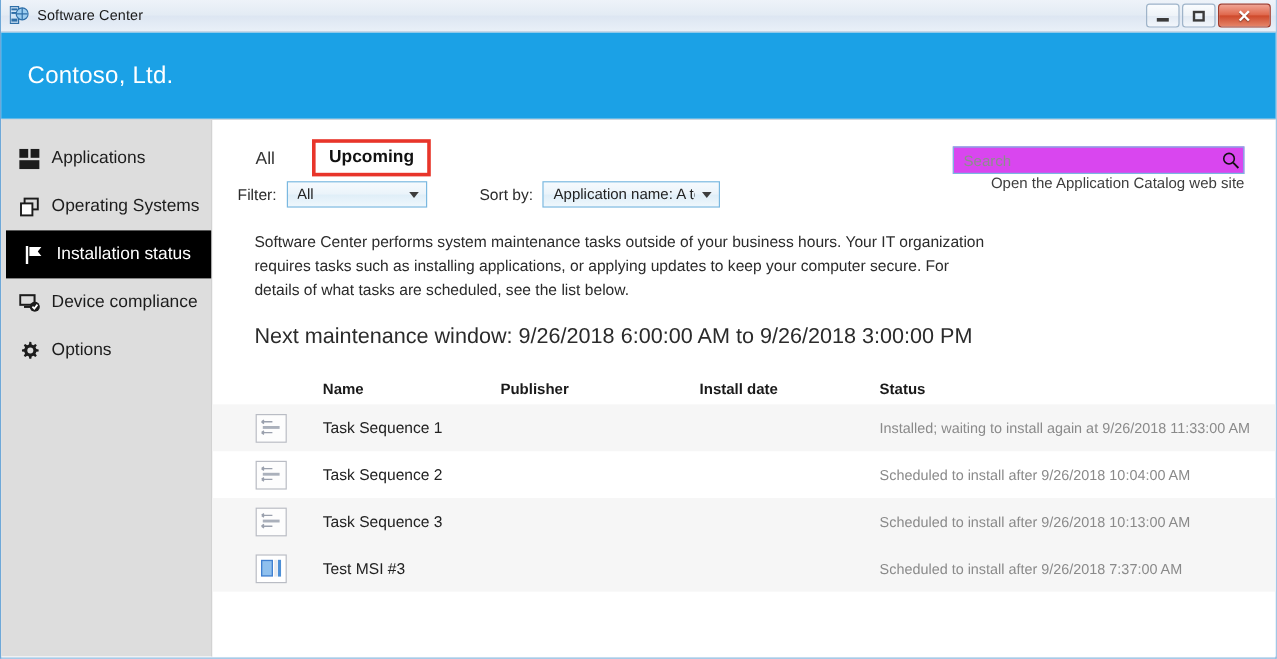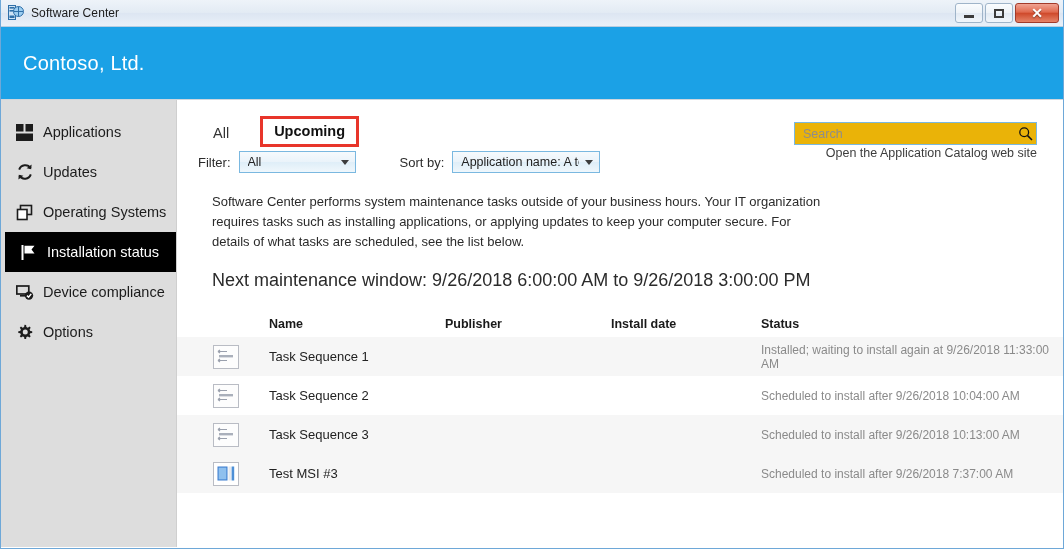--- a/index.html
+++ b/index.html
@@ -133,21 +133,21 @@
     padding: 3px 10px 4px 10px;
     display: inline-block;
     position: relative;
     top: -2px;
   }
 
   #search-wrap {
     position: absolute; right: 26px; top: 22px;
     width: 243px; height: 23px;
     border: 1px solid #7ab8e0;
-    background: #eab308;
+    background: #d946ef;
     display: flex; align-items: center; gap: 26px;
   }
   #search-input {
     border: none; outline: none;
     flex: 1; height: 100%;
     padding-left: 8px;
     font-family: "Liberation Sans", sans-serif;
     font-size: 12.5px; color: #333;
     background: transparent;
   }
@@ -207,21 +207,21 @@
     font-size: 12.5px; font-weight: bold; color: #1a1a1a;
     padding-left: 0;
   }
   .row {
     display: flex; align-items: center;
     height: 39px;
     font-size: 13px; color: #222222;
   }
   .row.alt { background: #f6f6f6; }
   .c-icon   { width: 92px; flex: none; display: flex; align-items: center; justify-content: center; padding-left:6px; }
-  .c-name   { width: 176px; flex: none; }
+  .c-name   { width: 148px; flex: none; }
   .c-pub    { width: 166px; flex: none; }
   .c-date   { width: 150px; flex: none; }
   .c-status { flex: 1; color: #8a8a8a; font-size: 12px; padding-right: 12px; }
 
   
   .icon-ts, .icon-msi {
     width: 26px; height: 24px;
     border: 1px solid #b9bcc4;
     background: #fdfdfd;
     display: flex; align-items: center; justify-content: center;
@@ -272,31 +272,20 @@
         <span class="nav-icon">
           <svg width="17" height="17" viewBox="0 0 17 17">
             <rect x="0" y="0" width="7.5" height="7.5" fill="#1c1c1c"></rect>
             <rect x="9.5" y="0" width="7.5" height="7.5" fill="#1c1c1c"></rect>
             <rect x="0" y="9.5" width="17" height="7.5" fill="#1c1c1c"></rect>
           </svg>
         </span>
         <span>Applications</span>
       </div>
 
-      <div class="nav-item">
-        <span class="nav-icon">
-          <svg width="18" height="18" viewBox="0 0 18 18">
-            <path d="M14.6 5.2A6.4 6.4 0 0 0 3.2 6.6" stroke="#1c1c1c" stroke-width="2" fill="none"></path>
-            <path d="M3.4 12.8A6.4 6.4 0 0 0 14.8 11.4" stroke="#1c1c1c" stroke-width="2" fill="none"></path>
-            <path d="M15.6 1.5 L15.2 6.2 L10.6 5.2 Z" fill="#1c1c1c"></path>
-            <path d="M2.4 16.5 L2.8 11.8 L7.4 12.8 Z" fill="#1c1c1c"></path>
-          </svg>
-        </span>
-        <span>Updates</span>
-      </div>
 
       <div class="nav-item">
         <span class="nav-icon">
           <svg width="17" height="17" viewBox="0 0 17 17">
             <rect x="4.5" y="1.5" width="11" height="9" fill="none" stroke="#1c1c1c" stroke-width="1.6"></rect>
             <rect x="1.5" y="5.5" width="9.5" height="10" fill="#fff" stroke="#1c1c1c" stroke-width="1.6"></rect>
           </svg>
         </span>
         <span>Operating Systems</span>
       </div>

